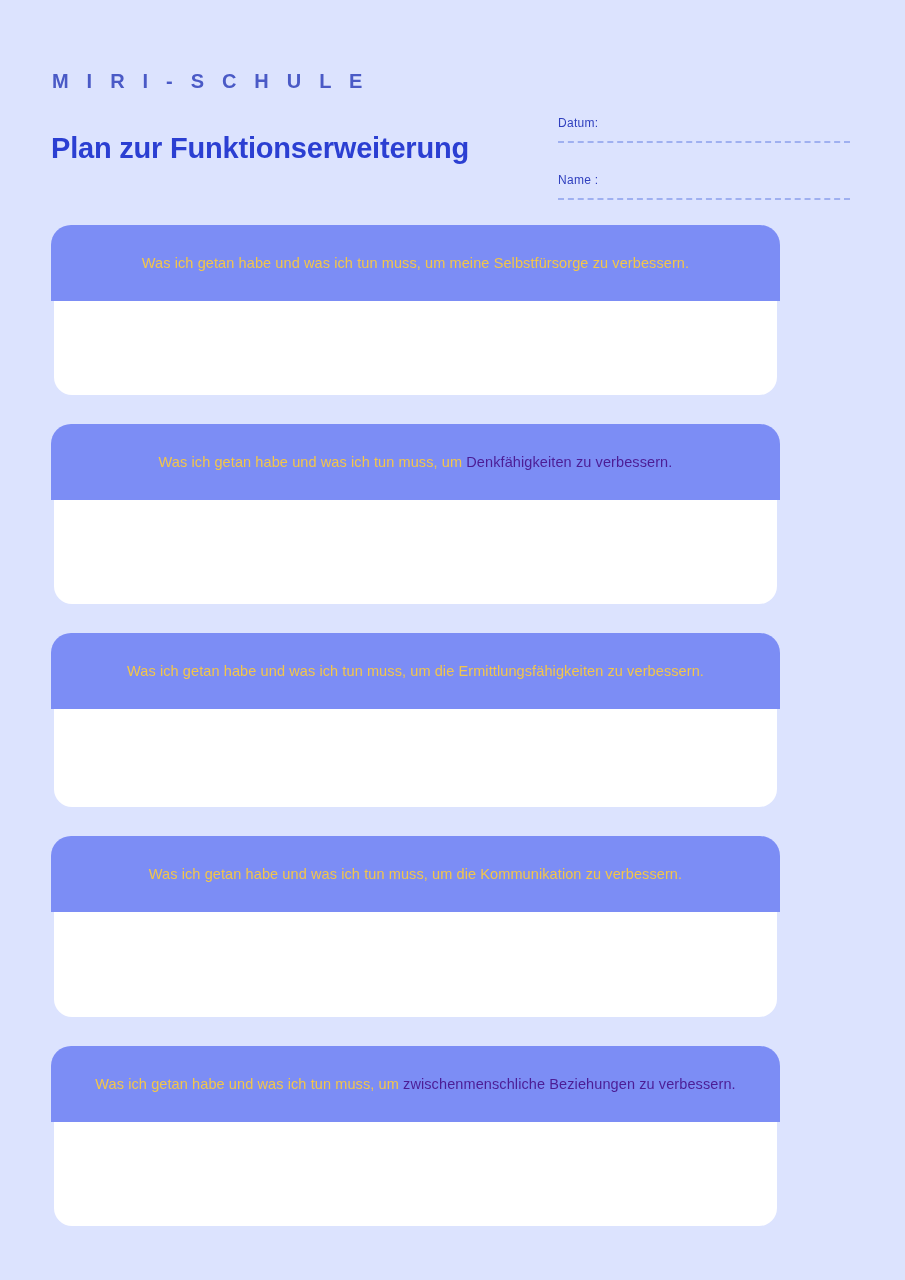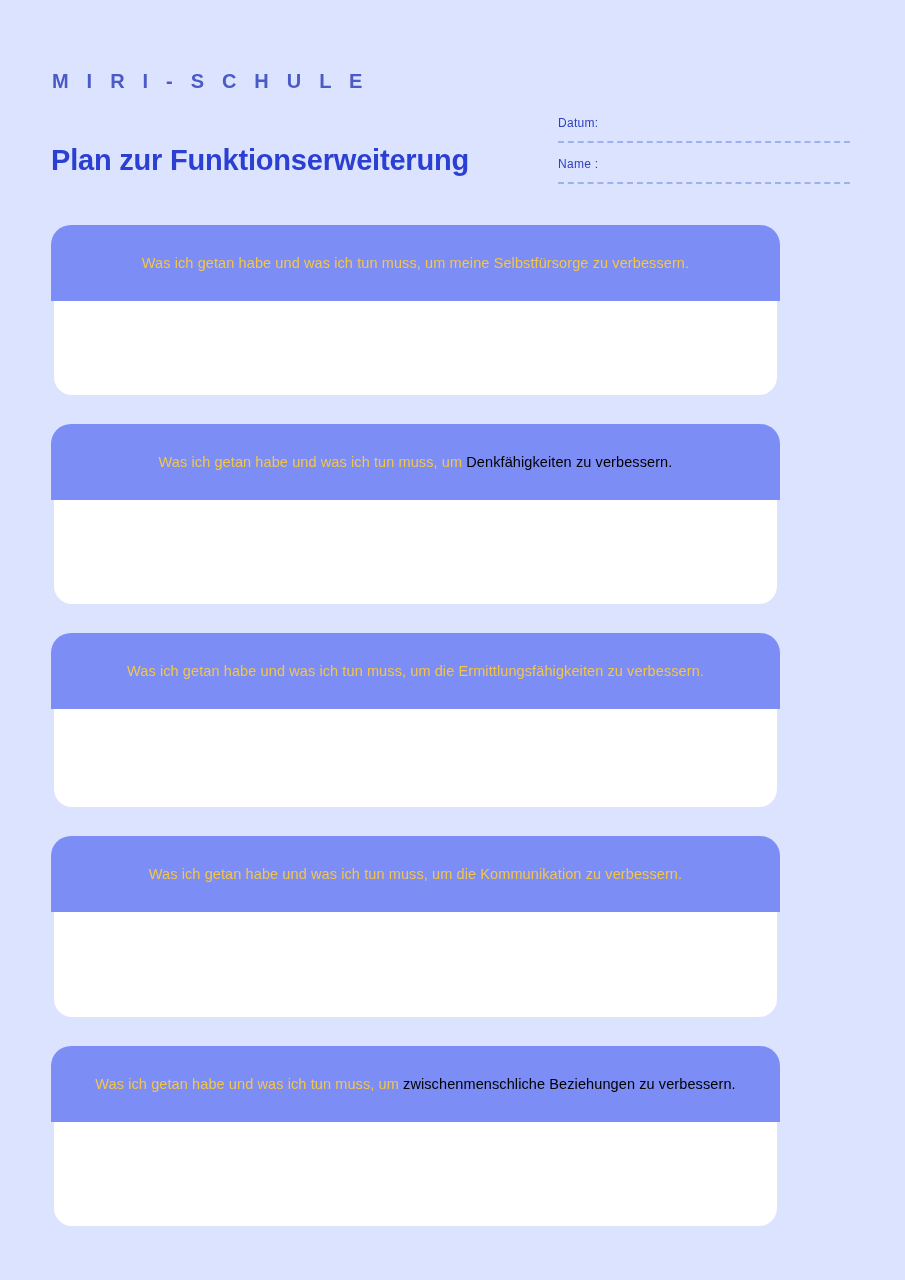--- a/index.html
+++ b/index.html
@@ -44,36 +44,35 @@
 
   .page-title {
     position: absolute;
     left: 51px;
     top: 132px;
     font-size: 29px;
     font-weight: bold;
     color: #2b3fd2;
     white-space: nowrap;
     letter-spacing: -0.2px;
-    margin-top: 12px;
   }
 
   .meta {
     position: absolute;
     left: 558px;
     top: 112px;
     width: 292px;
   }
 
   .meta-row {
     position: relative;
     width: 292px;
   }
   .meta-row + .meta-row {
-    margin-top: 10px;
+    margin-top: 26px;
   }
 
   .meta-label {
     font-size: 12px;
     color: #2f3fbe;
     letter-spacing: 0.3px;
     line-height: 22px;
     display: block;
     padding-bottom: 7px;
   }
@@ -117,21 +116,21 @@
   .card-header-text {
     font-size: 14.5px;
     line-height: 20px;
     text-align: center;
     letter-spacing: 0.1px;
     color: #f3c64a;
     white-space: nowrap;
   }
 
   .card-header-text .hl {
-    color: #000000;
+    color: #4c1d95;
   }
 
   .card-body {
     margin: 0 54px;
     background: #ffffff;
     border-radius: 0 0 18px 18px;
     height: 94px;
   }
 
   

